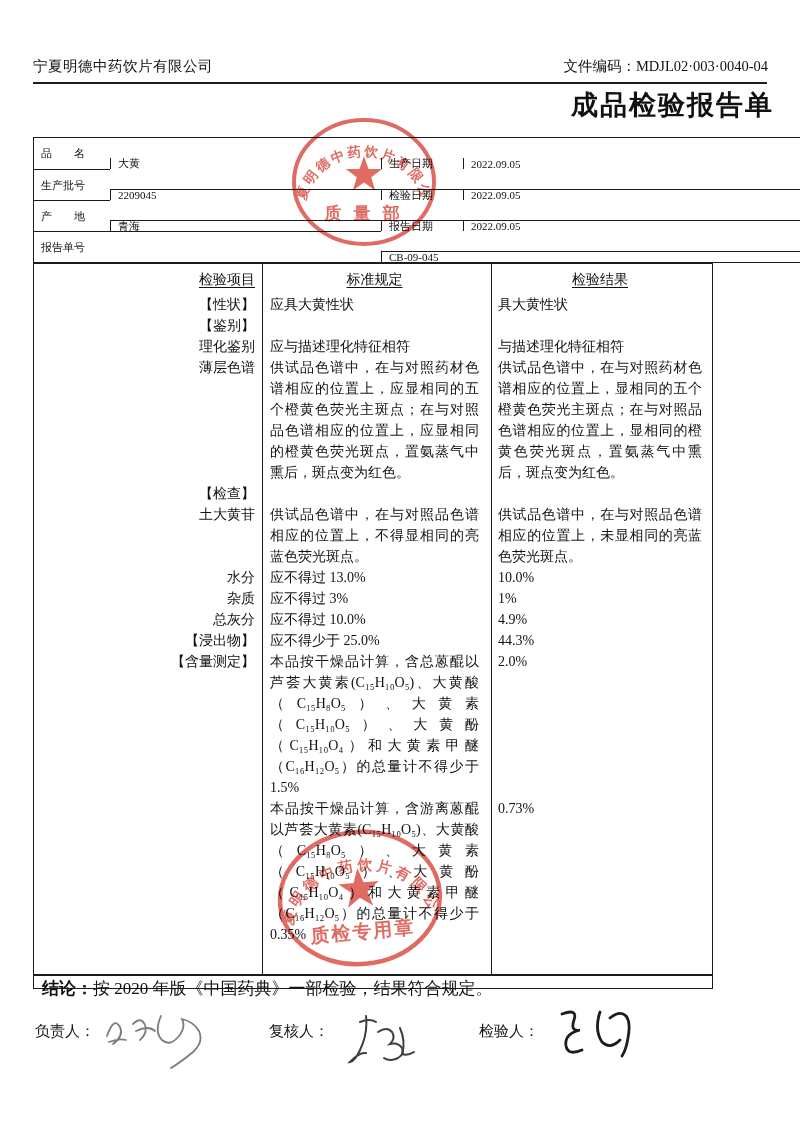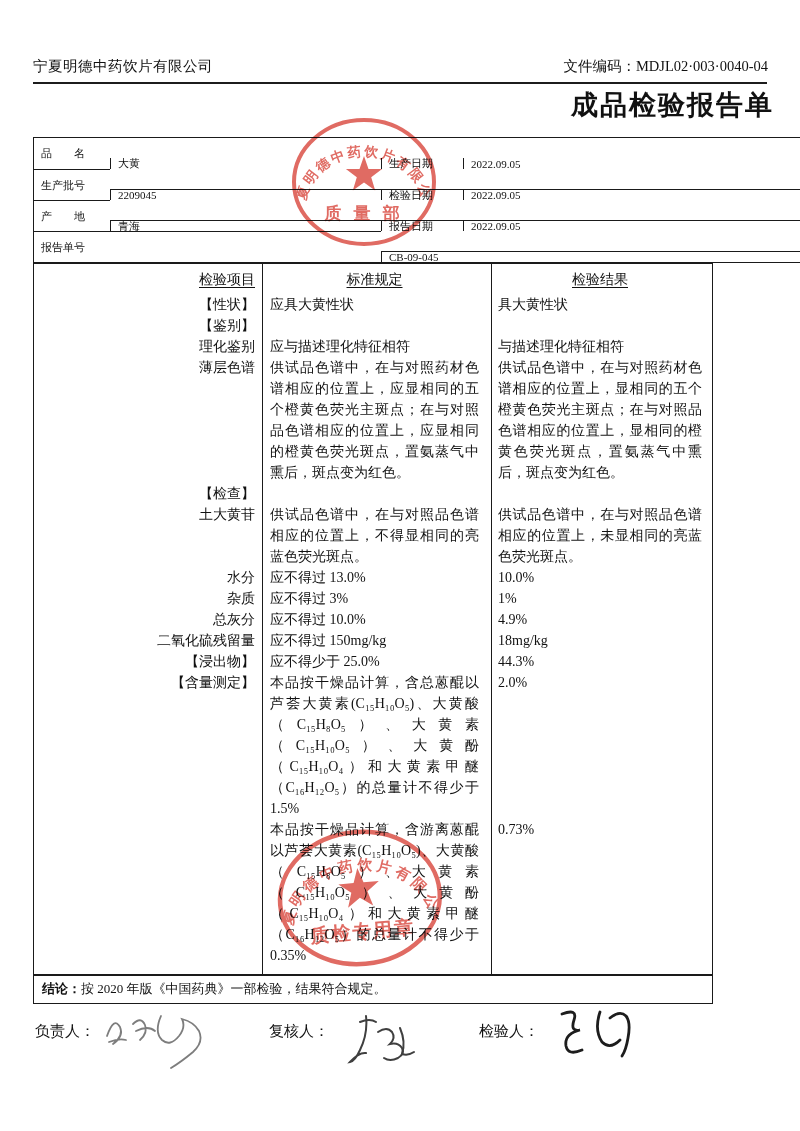--- a/index.html
+++ b/index.html
@@ -43,22 +43,22 @@
   .insp-row { display:table-row; }
   .insp-cell { display:table-cell; vertical-align:top;text-align:right; }
   .c-item { width:227px; padding:0 6px 0 8px; }
   .c-std  { width:229px; padding:0 11px 0 9px; text-align:justify; }
   .c-res  { padding:0 10px 0 8px; text-align:justify; }
   .insp-head .insp-cell { height:30px; vertical-align:middle; }
   .insp-head .u { text-decoration:underline; text-underline-offset:3px; }
   .insp-head .c-std, .insp-head .c-res { text-align:center; }
 
   
-  .conclusion { position:absolute; left:33px; top:975px; width:680px; height:29px;
-                border:1.5px solid #1a1a1a; font-size:13px; line-height:26px;
+  .conclusion { position:absolute; left:33px; top:975px; width:680px; height:14px;
+                border:1.5px solid #1a1a1a; font-size:17px; line-height:26px;
                 padding-left:8px; white-space:nowrap; }
   .conclusion .lbl { font-weight:700; }
 
   
   .sig-label { position:absolute; font-size:15px; }
   .sig-svg { position:absolute; }
 
   
   .stamp { position:absolute; opacity:0.82; mix-blend-mode:multiply; pointer-events:none; }
   .stamp-top { left:290px; top:116px; }
@@ -152,25 +152,20 @@
       <div class="insp-cell c-std">应不得过 3%</div>
       <div class="insp-cell c-res">1%</div>
     </div>
 
     <div class="insp-row">
       <div class="insp-cell c-item">总灰分</div>
       <div class="insp-cell c-std">应不得过 10.0%</div>
       <div class="insp-cell c-res">4.9%</div>
     </div>
 
-    <div class="insp-row">
-      <div class="insp-cell c-item">二氧化硫残留量</div>
-      <div class="insp-cell c-std">应不得过 150mg/kg</div>
-      <div class="insp-cell c-res">18mg/kg</div>
-    </div>
 
     <div class="insp-row">
       <div class="insp-cell c-item">【浸出物】</div>
       <div class="insp-cell c-std">应不得少于 25.0%</div>
       <div class="insp-cell c-res">44.3%</div>
     </div>
 
     <div class="insp-row">
       <div class="insp-cell c-item">【含量测定】</div>
       <div class="insp-cell c-std">本品按干燥品计算，含总蒽醌以芦荟大黄素(C₁₅H₁₀O₅)、大黄酸（C₁₅H₈O₅）、大黄素（C₁₅H₁₀O₅）、大黄酚（C₁₅H₁₀O₄）和大黄素甲醚（C₁₆H₁₂O₅）的总量计不得少于 1.5%</div>

